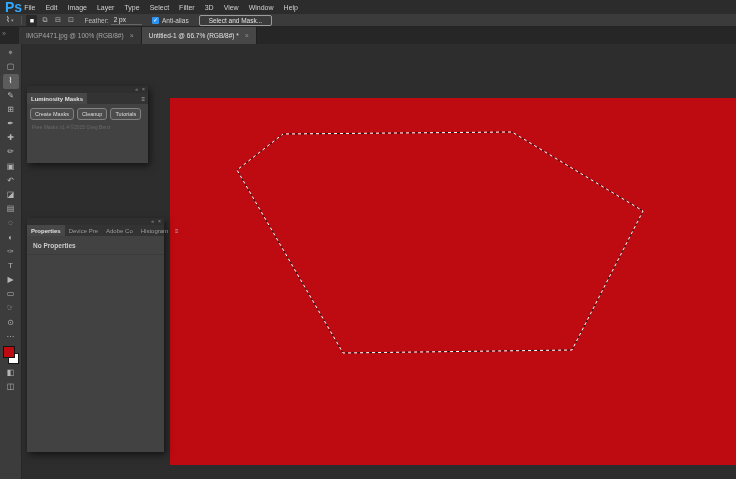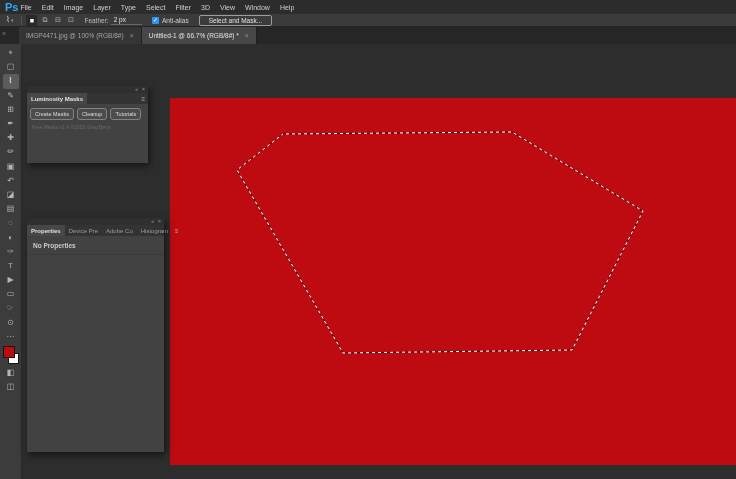--- a/index.html
+++ b/index.html
@@ -1,21 +1,21 @@
 <!DOCTYPE html>
 <html><head>
 <meta charset="utf-8">
 <style>
   html,body{margin:0;padding:0;background:#1d1d1d;}
   .window{position:relative;width:736px;height:479px;background:#2d2d2d;overflow:hidden;
           font-family:"Liberation Sans",sans-serif;-webkit-font-smoothing:antialiased;}
   
   .menubar{position:absolute;left:0;top:0;width:736px;height:14px;background:#2c2c2c;
            display:flex;align-items:center;box-sizing:border-box;padding-left:5px;}
-  .logo{color:#31a8ff;font-weight:bold;font-size:11px;margin-right:2px;}
+  .logo{color:#31a8ff;font-weight:bold;font-size:14px;margin-right:2px;}
   .menu-items{display:contents;}
   .menu-item{color:#cfcfcf;font-size:7px;margin-right:10px;cursor:default;}
   
   .optionsbar{position:absolute;left:0;top:14px;width:736px;height:13px;background:#3b3b3b;
               display:flex;align-items:center;box-sizing:border-box;padding-left:6px;
               font-size:6.5px;color:#c6c6c6;border-bottom:1px solid #252525;}
   .opt-tool{color:#d6d6d6;font-size:8px;line-height:8px;}
   .caret{color:#9a9a9a;font-size:5px;margin:0 4px 0 1px;}
   .vsep{width:1px;height:9px;background:#4f4f4f;margin:0 4px;}
   .modes{display:flex;gap:2px;align-items:center;}

